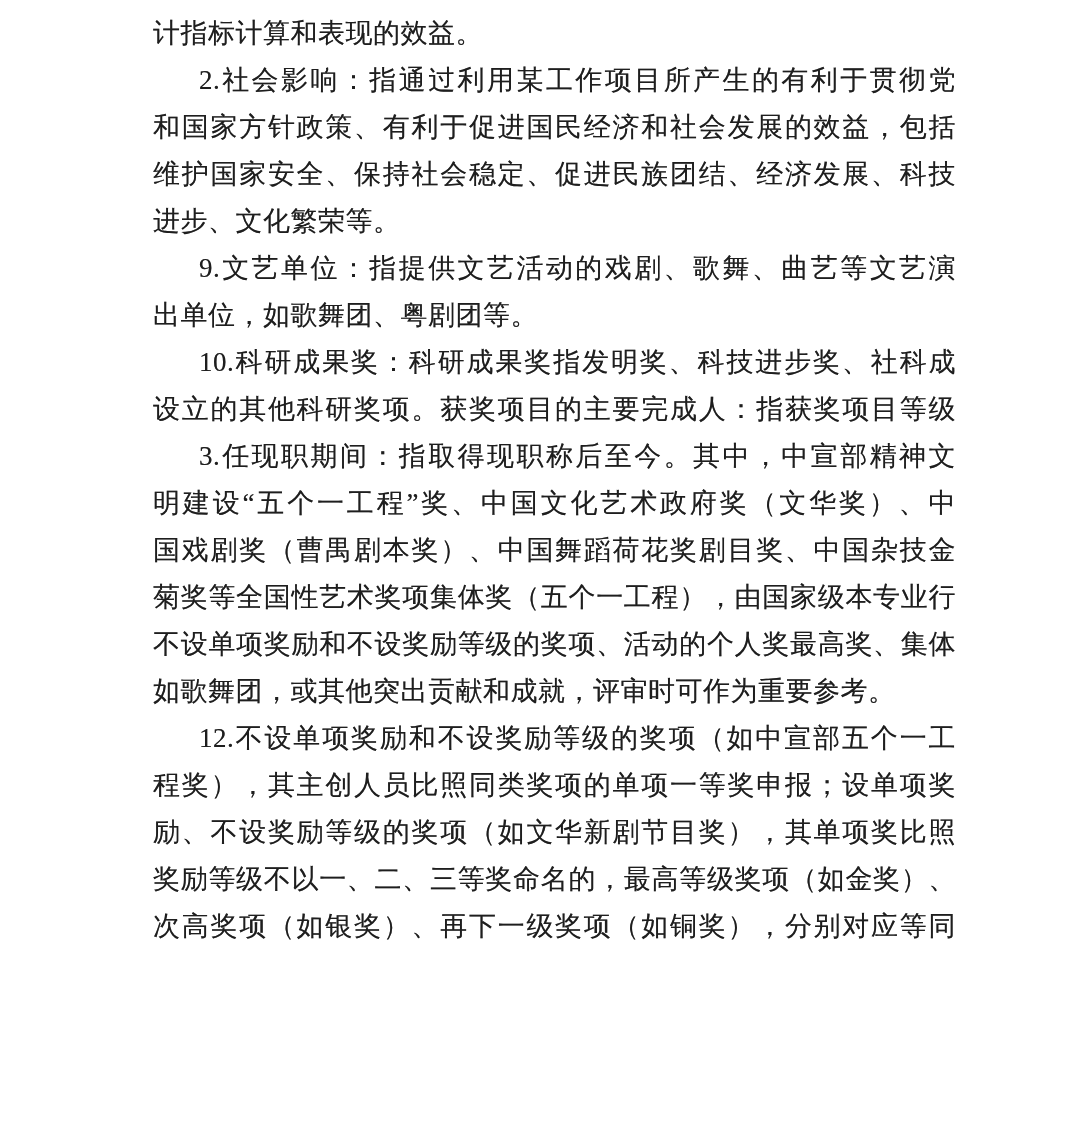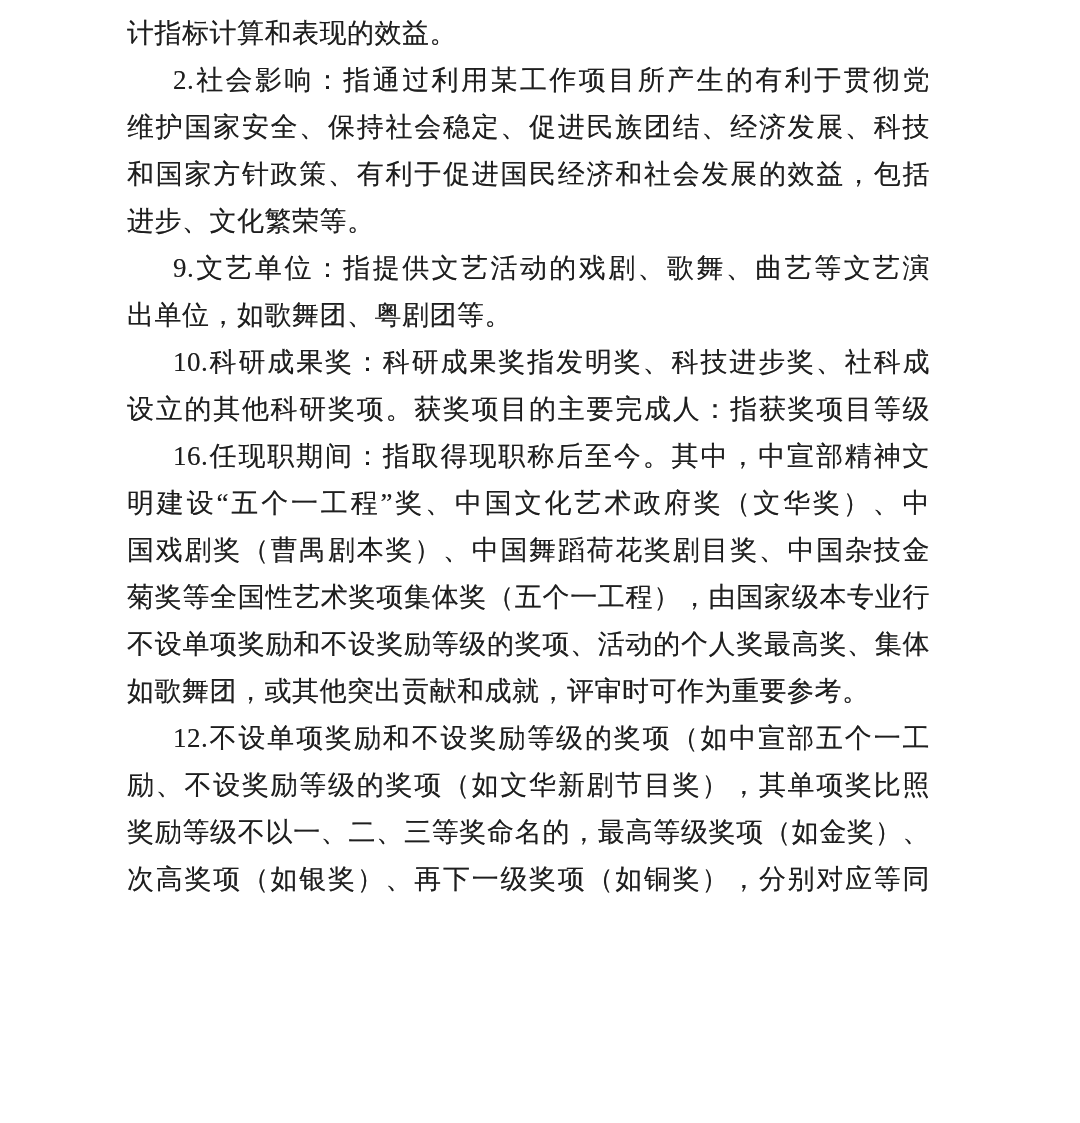--- a/index.html
+++ b/index.html
@@ -10,21 +10,21 @@
   .page {
     position: relative;
     width: 1080px;
     height: 1123px;
     background: #ffffff;
     overflow: hidden;
     box-sizing: border-box;
   }
   .text-block {
     position: absolute;
-    left: 127px;
+    left: 153px;
     top: 10px;
     width: 803px;
     font-family: "Liberation Serif", "DejaVu Serif", serif;
     color: #1e1e1e;
   }
   .line {
     display: block;
     width: 100%;
     height: 47px;
     line-height: 47px;
@@ -45,31 +45,32 @@
     padding-left: 46px;
   }
 </style>
 </head>
 <body>
 
 <div class="page">
   <div class="text-block" id="text-block" style="color: rgb(30, 30, 30);">
       <div class="line">计指标计算和表现的效益。</div>
       <div class="line indent justify">2.社会影响：指通过利用某工作项目所产生的有利于贯彻党</div>
+      <div class="line justify">和国家方针政策、有利于促进国民经济和社会发展的效益，包括</div>
       <div class="line justify">维护国家安全、保持社会稳定、促进民族团结、经济发展、科技</div>
-      <div class="line justify">和国家方针政策、有利于促进国民经济和社会发展的效益，包括</div>
       <div class="line">进步、文化繁荣等。</div>
       <div class="line indent justify">9.文艺单位：指提供文艺活动的戏剧、歌舞、曲艺等文艺演</div>
       <div class="line">出单位，如歌舞团、粤剧团等。</div>
       <div class="line indent justify">10.科研成果奖：科研成果奖指发明奖、科技进步奖、社科成</div>
       <div class="line justify">设立的其他科研奖项。获奖项目的主要完成人：指获奖项目等级</div>
-      <div class="line indent justify">16.任现职期间：指取得现职称后至今。其中，中宣部精神文</div>
+      <div class="line indent justify">3.任现职期间：指取得现职称后至今。其中，中宣部精神文</div>
       <div class="line justify">明建设“五个一工程”奖、中国文化艺术政府奖（文华奖）、中</div>
       <div class="line justify">国戏剧奖（曹禺剧本奖）、中国舞蹈荷花奖剧目奖、中国杂技金</div>
       <div class="line justify">菊奖等全国性艺术奖项集体奖（五个一工程），由国家级本专业行</div>
       <div class="line justify">不设单项奖励和不设奖励等级的奖项、活动的个人奖最高奖、集体</div>
       <div class="line">如歌舞团，或其他突出贡献和成就，评审时可作为重要参考。</div>
       <div class="line indent justify">12.不设单项奖励和不设奖励等级的奖项（如中宣部五个一工</div>
+      <div class="line justify">程奖），其主创人员比照同类奖项的单项一等奖申报；设单项奖</div>
       <div class="line justify">励、不设奖励等级的奖项（如文华新剧节目奖），其单项奖比照</div>
       <div class="line justify">奖励等级不以一、二、三等奖命名的，最高等级奖项（如金奖）、</div>
       <div class="line justify">次高奖项（如银奖）、再下一级奖项（如铜奖），分别对应等同</div>
     </div>
 </div>
 
 </body></html>

